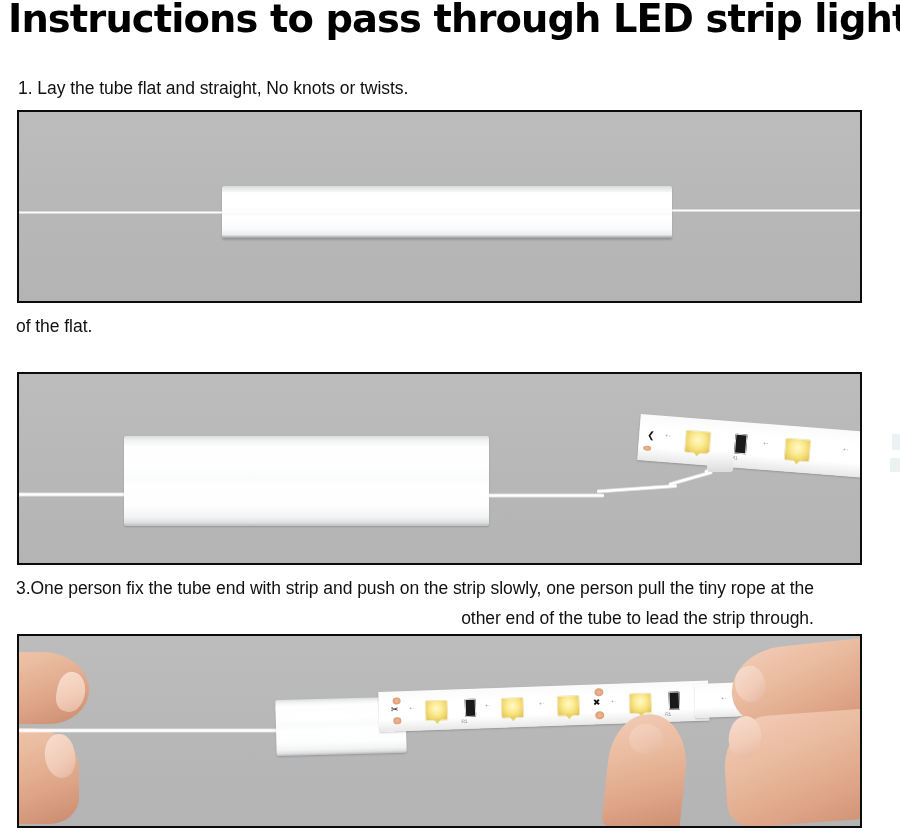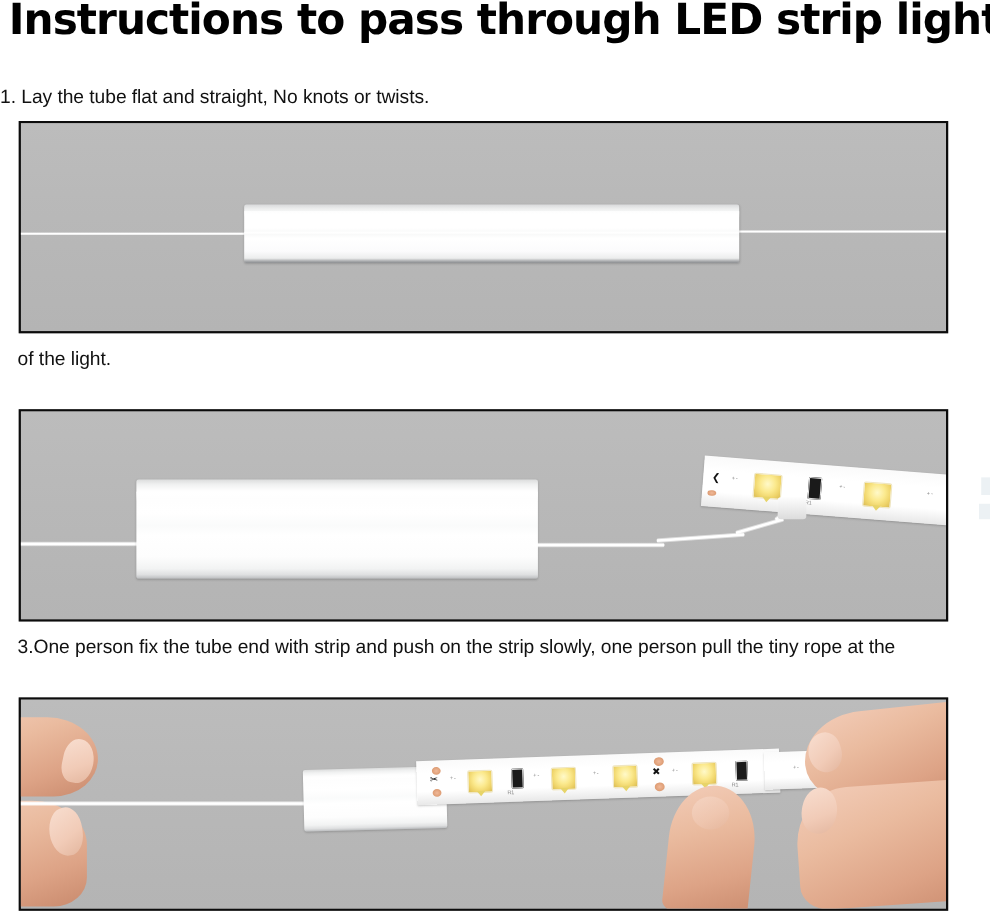--- a/index.html
+++ b/index.html
@@ -35,21 +35,21 @@
   
   .caption {
     position: absolute;
     font-size: 17.5px;
     line-height: 30px;
     color: #111;
     letter-spacing: -0.05px;
   }
   .caption .line { display: block; white-space: nowrap; }
 
-  #caption-1 { left: 0; top: 73px; }
+  #caption-1 { left: 18px; top: 73px; }
   #caption-2 { left: 16px; top: 311px; }
   #caption-3 { left: 16px; top: 573px; text-align: right; }
 
   
   .panel {
     position: absolute;
     border: 2px solid #0c0c0c;
     background: #b9b9b9;
     overflow: hidden;
     box-sizing: border-box;
@@ -194,21 +194,21 @@
   <div class="scene"></div>
 
   <div class="rope thin" style="left:-2px; top:99px; width:290px;"></div>
   <div class="rope thin" style="left:640px; top:97px; width:210px;"></div>
 
   <div class="tube" style="left:203px; top:74px; width:450px; height:53px;"></div>
   <div class="rope thin" style="left:203px; top:98px; width:450px; opacity:0.95;"></div>
 </div>
 
 <div class="caption" id="caption-2">
-  <span class="line">of the light.</span>
+  <span class="line">of the flat.</span>
 </div>
 
 <div class="panel" id="panel-2">
   <div class="scene"></div>
 
   <div class="rope" style="left:-2px; top:118px; width:115px; height:5px;"></div>
 
   <div class="tube big" style="left:105px; top:62px; width:365px; height:90px;"></div>
 
   <div class="rope" style="left:465px; top:119px; width:120px; height:5px;"></div>
@@ -233,20 +233,21 @@
 
     <div class="microtext" style="left:204px; top:17px;">+ -</div>
 
   </div>
 
   <div style="position:absolute; left:688px; top:78px; width:26px; height:20px; background:linear-gradient(180deg,#fdfdfd,#dcdcdc); border-radius:3px;"></div>
 </div>
 
 <div class="caption" id="caption-3">
   <span class="line">3.One person fix the tube end with strip and push on the strip slowly, one person pull the tiny rope at the</span>
+  <span class="line">other end of the tube to lead the strip through.</span>
 </div>
 
 <div class="panel" id="panel-3">
   <div class="scene"></div>
 
   <div style="position:absolute; left:-40px; top:6px; width:150px; height:182px;">
 
     <div class="finger" style="left:-30px; top:10px; width:140px; height:72px; border-radius:0 46px 40px 0/0 38px 34px 0;"></div>
     <div class="nail" style="left:78px; top:30px; width:28px; height:40px; border-radius:50% 60% 55% 45%; transform:rotate(12deg);"></div>
 

